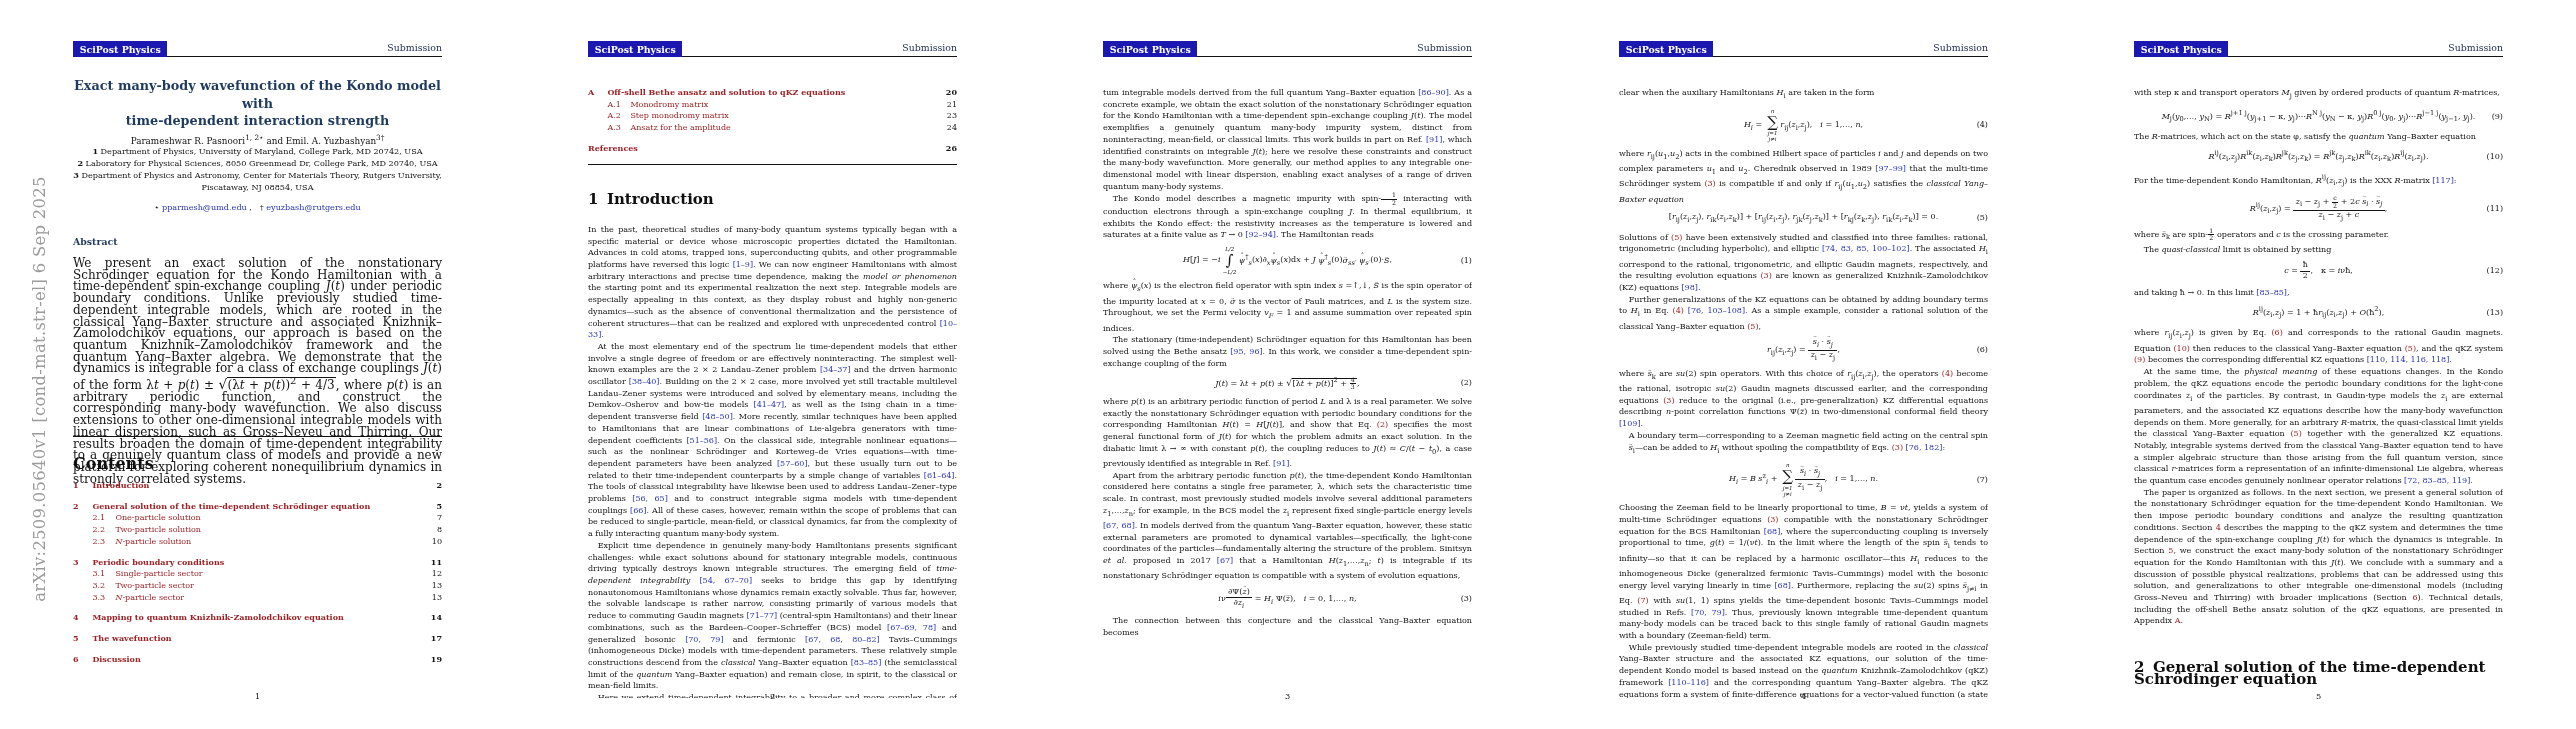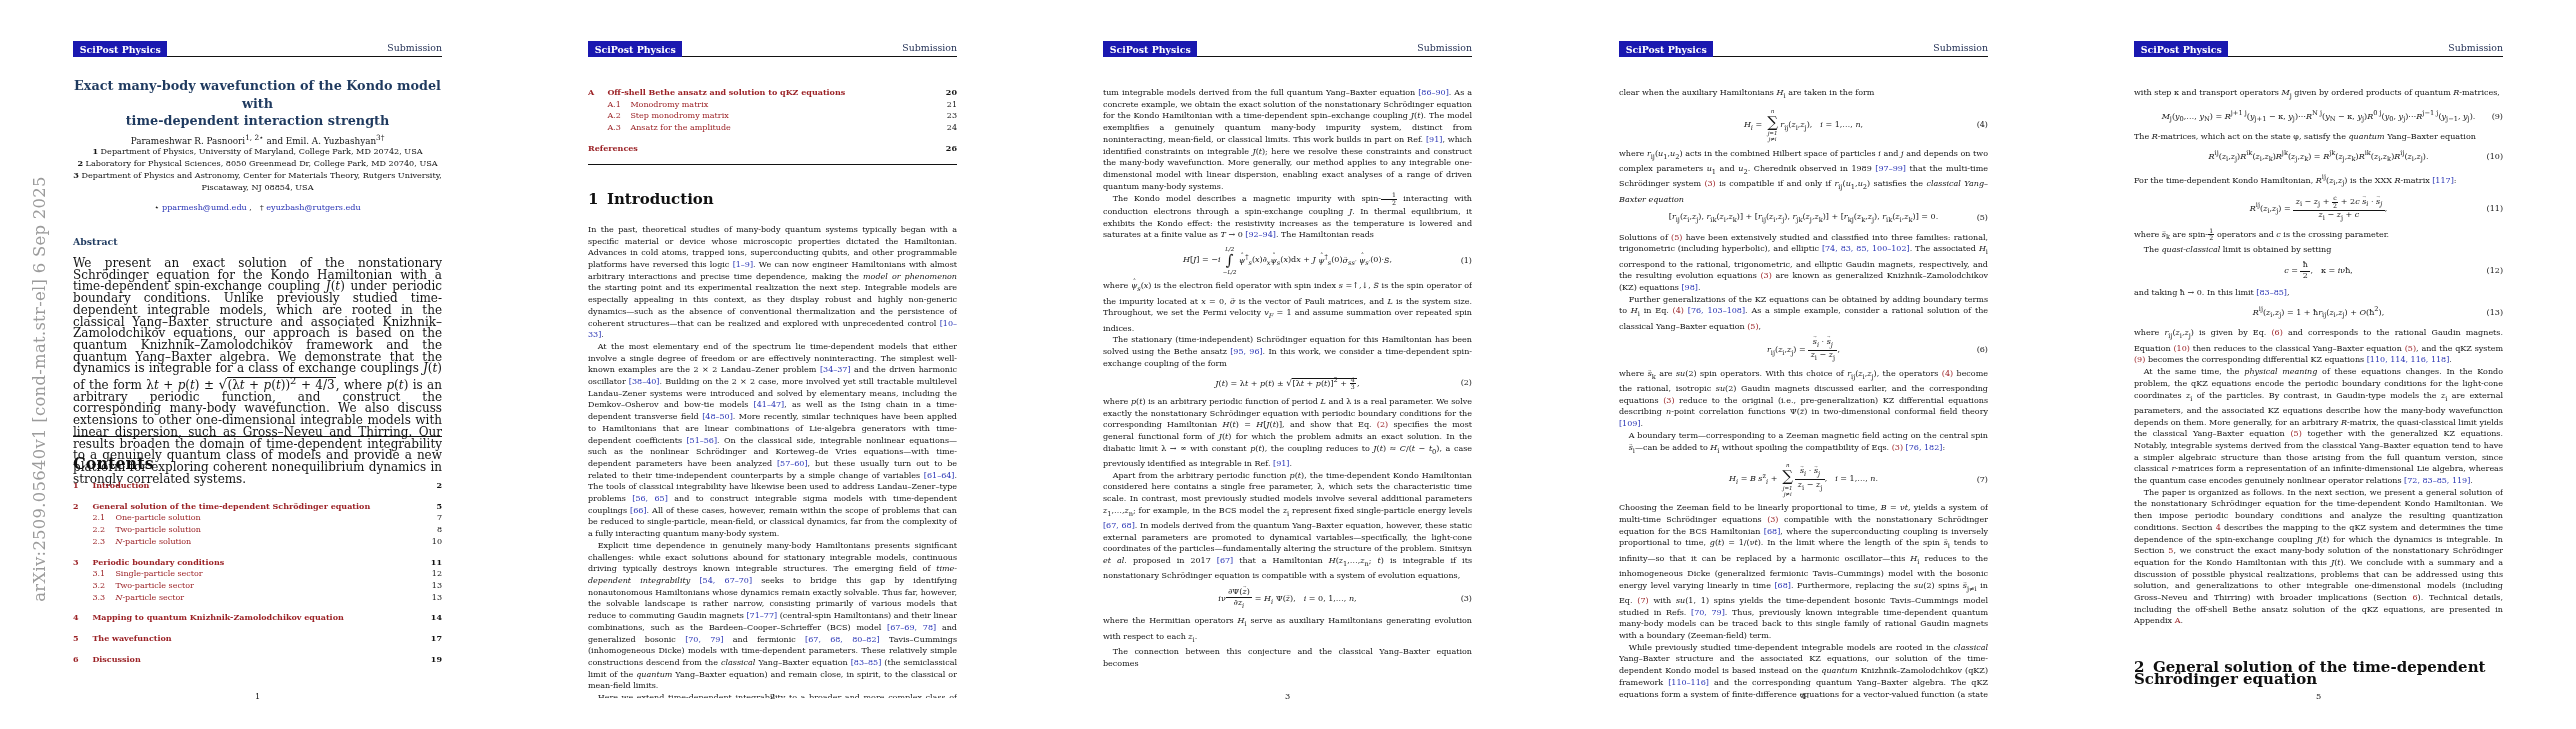--- a/index.html
+++ b/index.html
@@ -225,21 +225,20 @@
                 <span class="lim">L/2</span>
                 <span class="op">∫</span>
                 <span class="lim">−L/2</span>
               </span><span class="hat">ψ</span><sup>†</sup><sub><i>s</i></sub>(<i>x</i>)∂<sub><i>x</i></sub><span class="hat">ψ</span><sub><i>s</i></sub>(<i>x</i>)d<i>x</i> + <i>J</i> <span class="hat">ψ</span><sup>†</sup><sub><i>s</i></sub>(0)<span class="vec">σ</span><sub><i>ss′</i></sub> <span class="hat">ψ</span><sub><i>s′</i></sub>(0)·<span class="vec">S</span>,</span><span class="eqnum">(1)</span></div>
           <p>where <span class="hat">ψ</span><sub><i>s</i></sub>(<i>x</i>) is the electron field operator with spin index <i>s</i> =↑,↓, <span class="vec">S</span> is the spin operator of the impurity located at <i>x</i> = 0, <span class="vec">σ</span> is the vector of Pauli matrices, and <i>L</i> is the system size. Throughout, we set the Fermi velocity <i>v<sub>F</sub></i> = 1 and assume summation over repeated spin indices.</p>
           <p class="ind">The stationary (time-independent) Schrödinger equation for this Hamiltonian has been solved using the Bethe ansatz <span class="cite">[95, 96]</span>.  In this work, we consider a time-dependent spin-exchange coupling of the form</p>
           <div class="eqrow"><span class="eqbody"><i>J</i>(<i>t</i>) = λ<i>t</i> + <i>p</i>(<i>t</i>) ± <span class="sqrt"><span class="rad">√</span><span class="bar">[λ<i>t</i> + <i>p</i>(<i>t</i>)]<sup>2</sup> + <span class="fracsm"><span class="fn">4</span><span class="fd">3</span></span></span></span>,</span><span class="eqnum">(2)</span></div>
           <p>where <i>p</i>(<i>t</i>) is an arbitrary periodic function of period <i>L</i> and λ is a real parameter.  We solve exactly the nonstationary Schrödinger equation with periodic boundary conditions for the corresponding Hamiltonian <i>H</i>(<i>t</i>) = <i>H</i>[<i>J</i>(<i>t</i>)], and show that Eq. <span class="eqref">(2)</span> specifies the most general functional form of <i>J</i>(<i>t</i>) for which the problem admits an exact solution.  In the diabatic limit λ → ∞ with constant <i>p</i>(<i>t</i>), the coupling reduces to <i>J</i>(<i>t</i>) ≈ <i>C</i>/(<i>t</i> − <i>t</i><sub>0</sub>), a case previously identified as integrable in Ref. <span class="cite">[91]</span>.</p>
           <p class="ind">Apart from the arbitrary periodic function <i>p</i>(<i>t</i>), the time-dependent Kondo Hamiltonian considered here contains a single free parameter, λ, which sets the characteristic time scale. In contrast, most previously studied models involve several additional parameters <i>z</i><sub>1</sub>,…,<i>z</i><sub>n</sub>; for example, in the BCS model the <i>z</i><sub>i</sub> represent fixed single-particle energy levels <span class="cite">[67, 68]</span>. In models derived from the quantum Yang–Baxter equation, however, these static external parameters are promoted to dynamical variables—specifically, the light-cone coordinates of the particles—fundamentally altering the structure of the problem.  Sinitsyn <i>et al.</i>  proposed in 2017 <span class="cite">[67]</span> that a Hamiltonian <i>H</i>(<i>z</i><sub>1</sub>,…,<i>z</i><sub>n</sub>; <i>t</i>) is integrable if its nonstationary Schrödinger equation is compatible with a system of evolution equations,</p>
           <div class="eqrow"><span class="eqbody"><i>i</i>ν<span class="frac"><span class="fn">∂Ψ(<span class="vec">z</span>)</span><span class="fd">∂<i>z</i><sub><i>i</i></sub></span></span> = <i>H</i><sub><i>i</i></sub> Ψ(<span class="vec">z</span>), <i>i</i> = 0, 1,…, <i>n</i>,</span><span class="eqnum">(3)</span></div>
-          <p>where the Hermitian operators <i>H</i><sub>i</sub> serve as auxiliary Hamiltonians generating evolution with respect to each <i>z</i><sub>i</sub>.</p>
           <p class="ind">The connection between this conjecture and the classical Yang–Baxter equation becomes</p>
         </div>
     </div>
     <div class="pnum">3</div>
   </div>
 
   <div class="sheet s4">
     <div class="phead">
       <span class="brandbox">SciPost Physics</span>
       <span class="subm">Submission</span>

